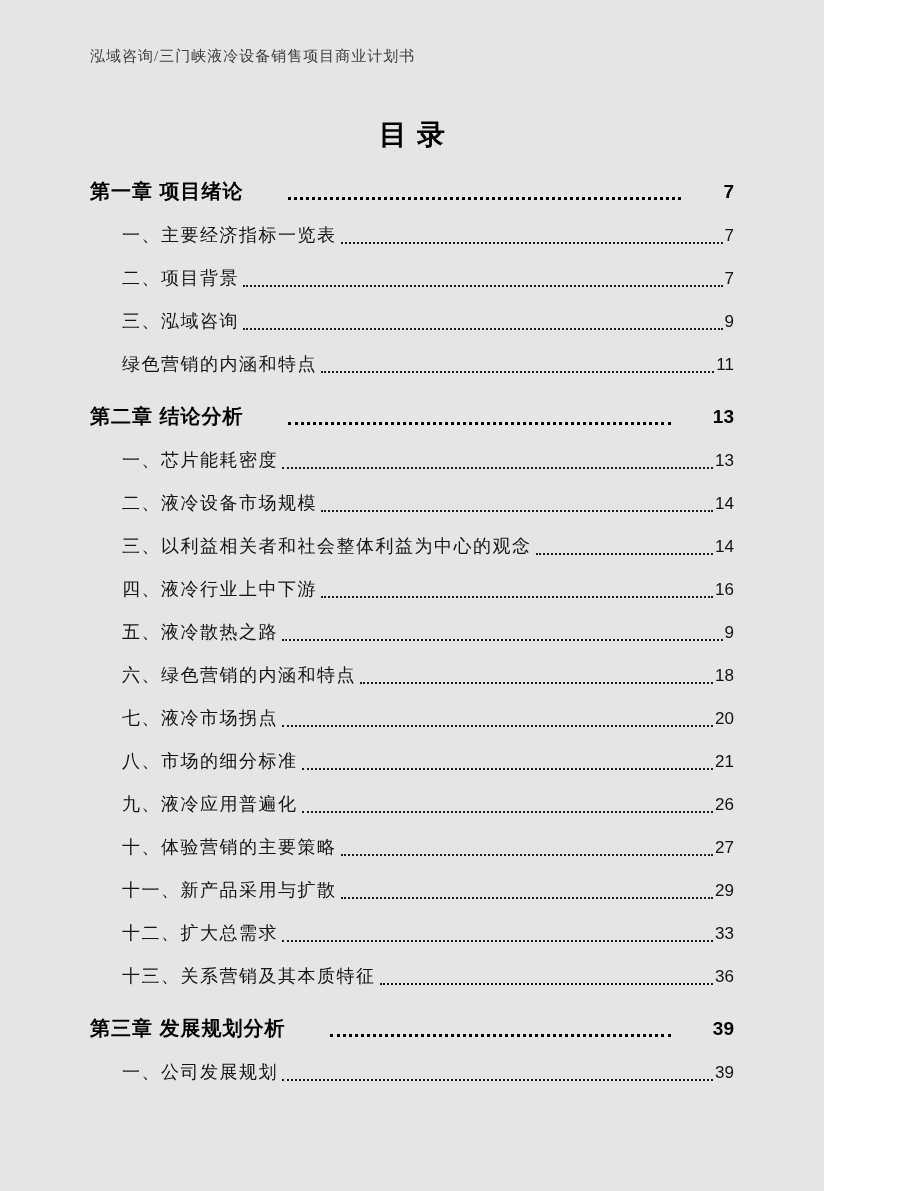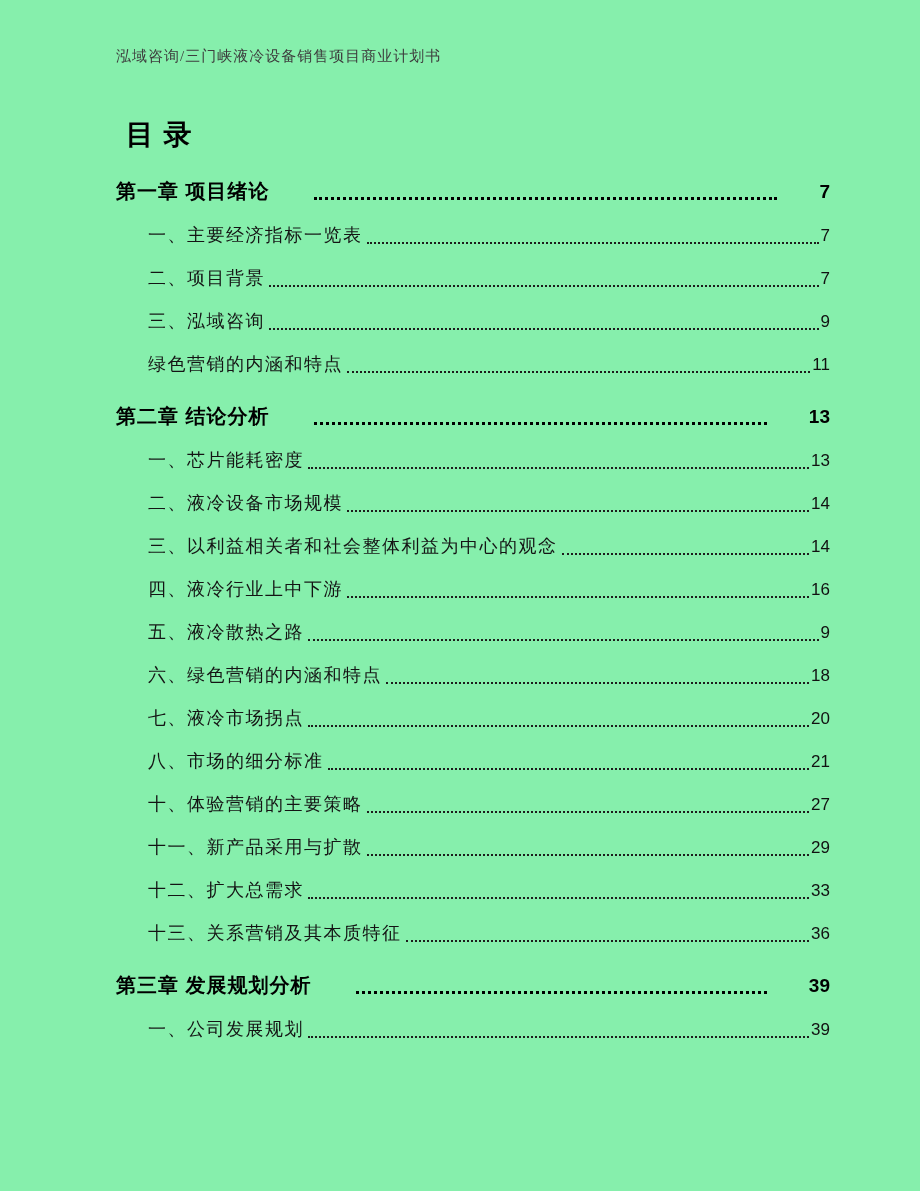--- a/index.html
+++ b/index.html
@@ -9,35 +9,35 @@
   }
   body {
     width: 920px;
     height: 1191px;
     overflow: hidden;
     font-family: "Liberation Serif", serif;
     color: #1a1a1a;
   }
   .page {
     box-sizing: border-box;
-    width: 920px;
+    width: 824px;
     height: 1191px;
-    padding: 46px 90px 40px 116px;
-    background: #86efac;
+    padding: 46px 90px 40px 90px;
+    background: #e5e5e5;
   }
   .doc-header {
     font-size: 15px;
     line-height: 20px;
     color: #3d3d3d;
     letter-spacing: 1px;
     font-family: "Liberation Serif", serif;
   }
   .doc-title {
     margin: 50px 0 0 0;
-    text-align: left;
+    text-align: center;
     font-size: 28px;
     line-height: 38px;
     font-weight: bold;
     letter-spacing: 0.35em;
     text-indent: 0.35em; 
     color: #000000;
     font-family: "Liberation Serif", serif;
   }
   .toc {
     margin-top: 0;
@@ -185,20 +185,25 @@
     <span class="dots"></span>
     <span class="pagenum">20</span>
   </div>
 
   <div class="row item">
     <span class="label">八、市场的细分标准</span>
     <span class="dots"></span>
     <span class="pagenum">21</span>
   </div>
 
+  <div class="row item">
+    <span class="label">九、液冷应用普遍化</span>
+    <span class="dots"></span>
+    <span class="pagenum">26</span>
+  </div>
 
   <div class="row item">
     <span class="label">十、体验营销的主要策略</span>
     <span class="dots"></span>
     <span class="pagenum">27</span>
   </div>
 
   <div class="row item">
     <span class="label">十一、新产品采用与扩散</span>
     <span class="dots"></span>

